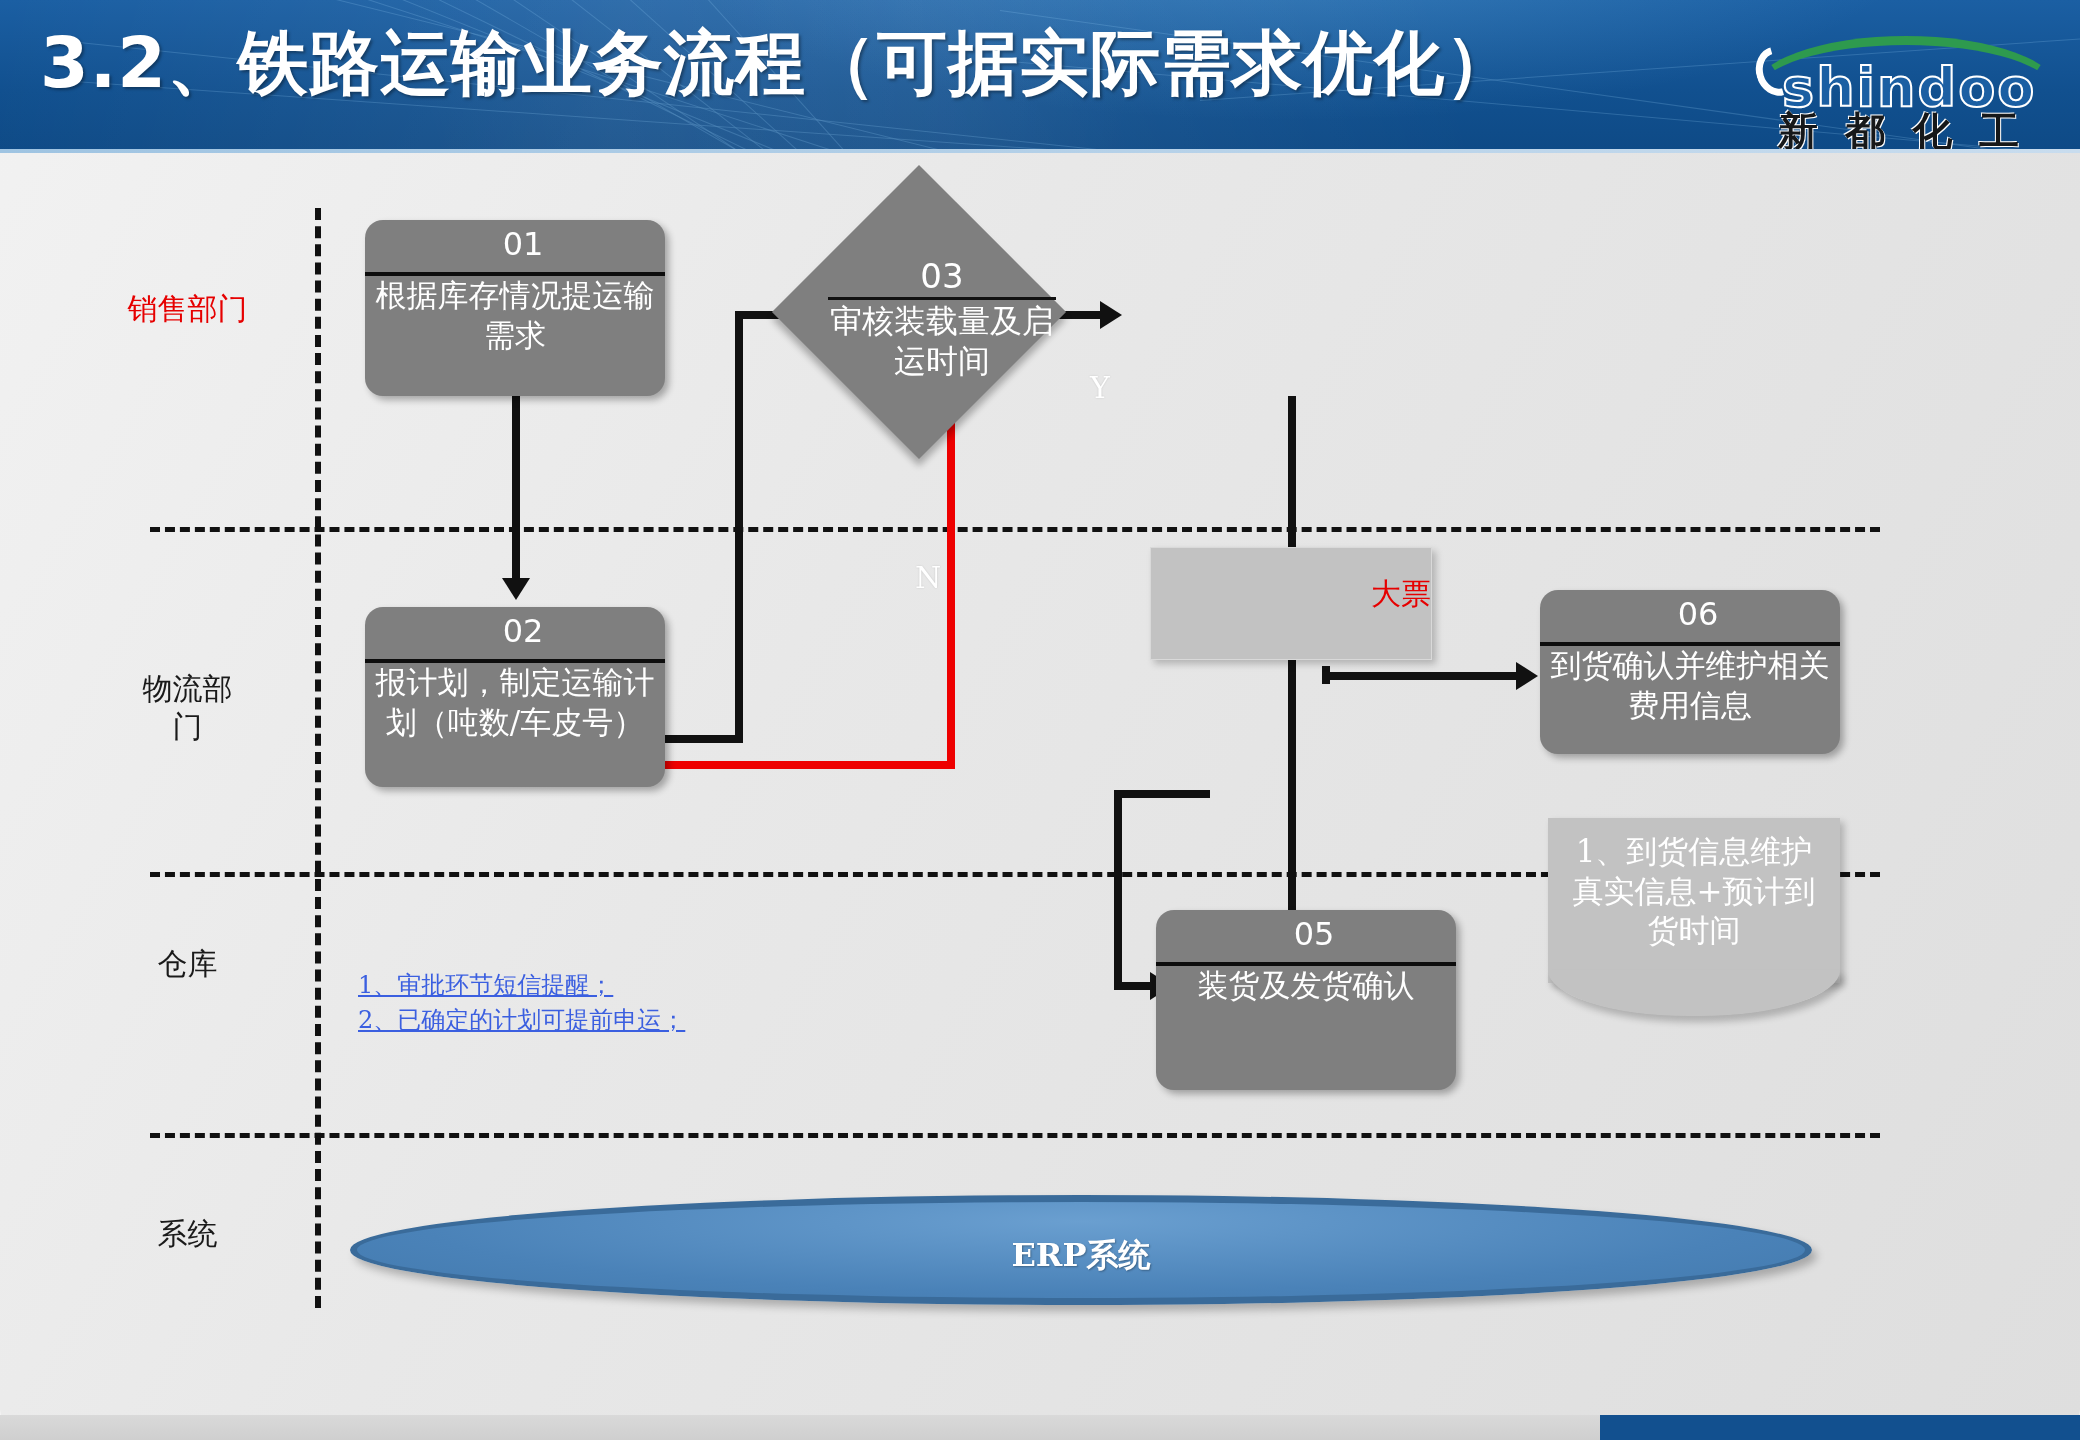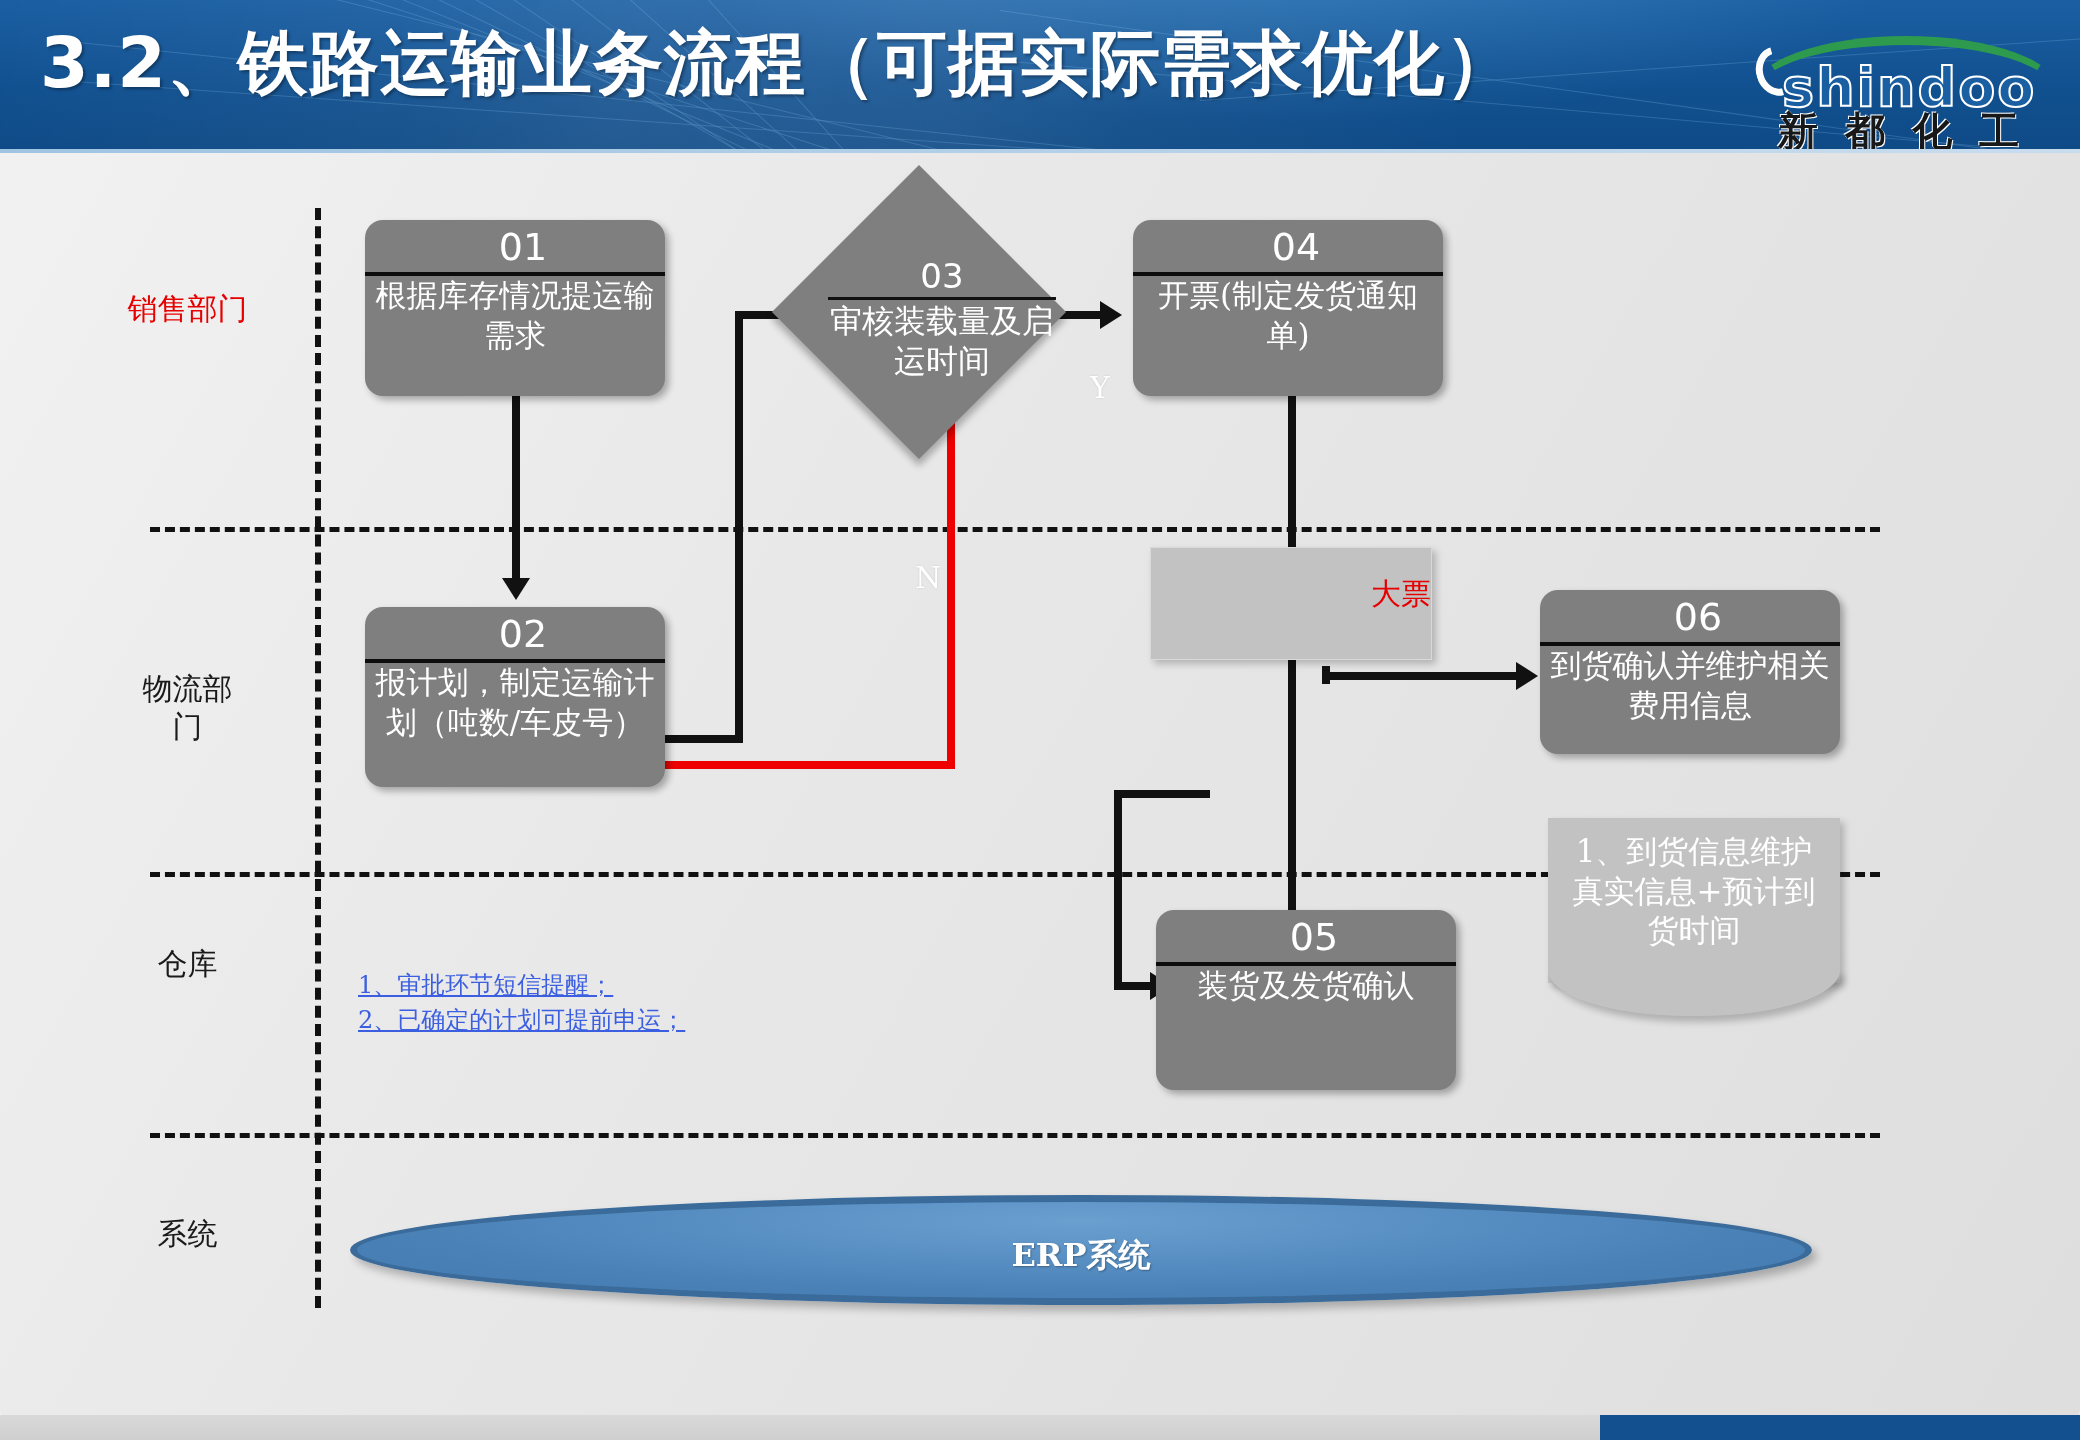--- a/index.html
+++ b/index.html
@@ -92,21 +92,21 @@
   
   .node {
     position:absolute;
     background:#7f7f7f;
     border-radius:18px;
     box-shadow: 4px 4px 7px rgba(0,0,0,.30);
     color:#ffffff;
   }
   .node .num {
     position:absolute; left:16px; right:0; top:6px;
-    text-align:center; font-size:38px; line-height:1.15;
+    text-align:center; font-size:32px; line-height:1.15;
     font-family:"DejaVu Sans","Liberation Sans",sans-serif;
     color:#ffffff;
   }
   .node .rule {
     position:absolute; left:0; right:0; top:52px;
     border-top:4px solid #0d0d0d;
   }
   .node .body {
     position:absolute; left:6px; right:6px; top:56px;
     text-align:center; font-size:31px; line-height:1.28;
@@ -334,25 +334,20 @@
     <div class="body">报计划，制定运输计划（吨数/车皮号）</div>
   </div>
 
   <div id="node-03"></div>
   <div id="node-03-text">
     <span class="num">03</span>
     <span class="rule"></span>
     <span class="body">审核装载量及启运时间</span>
   </div>
 
-  <div class="node" id="node-04" style="left:1133px; top:220px; width:310px; height:176px;">
-    <div class="num">04</div>
-    <div class="rule"></div>
-    <div class="body">开票(制定发货通知单)</div>
-  </div>
 
   <div class="plainbox" id="note-bigticket" style="left:1150px; top:547px; width:282px; height:113px;">大票</div>
 
   <div class="node" id="node-05" style="left:1156px; top:910px; width:300px; height:180px;">
     <div class="num">05</div>
     <div class="rule"></div>
     <div class="body">装货及发货确认</div>
   </div>
 
   <div class="node" id="node-06" style="left:1540px; top:590px; width:300px; height:164px;">

